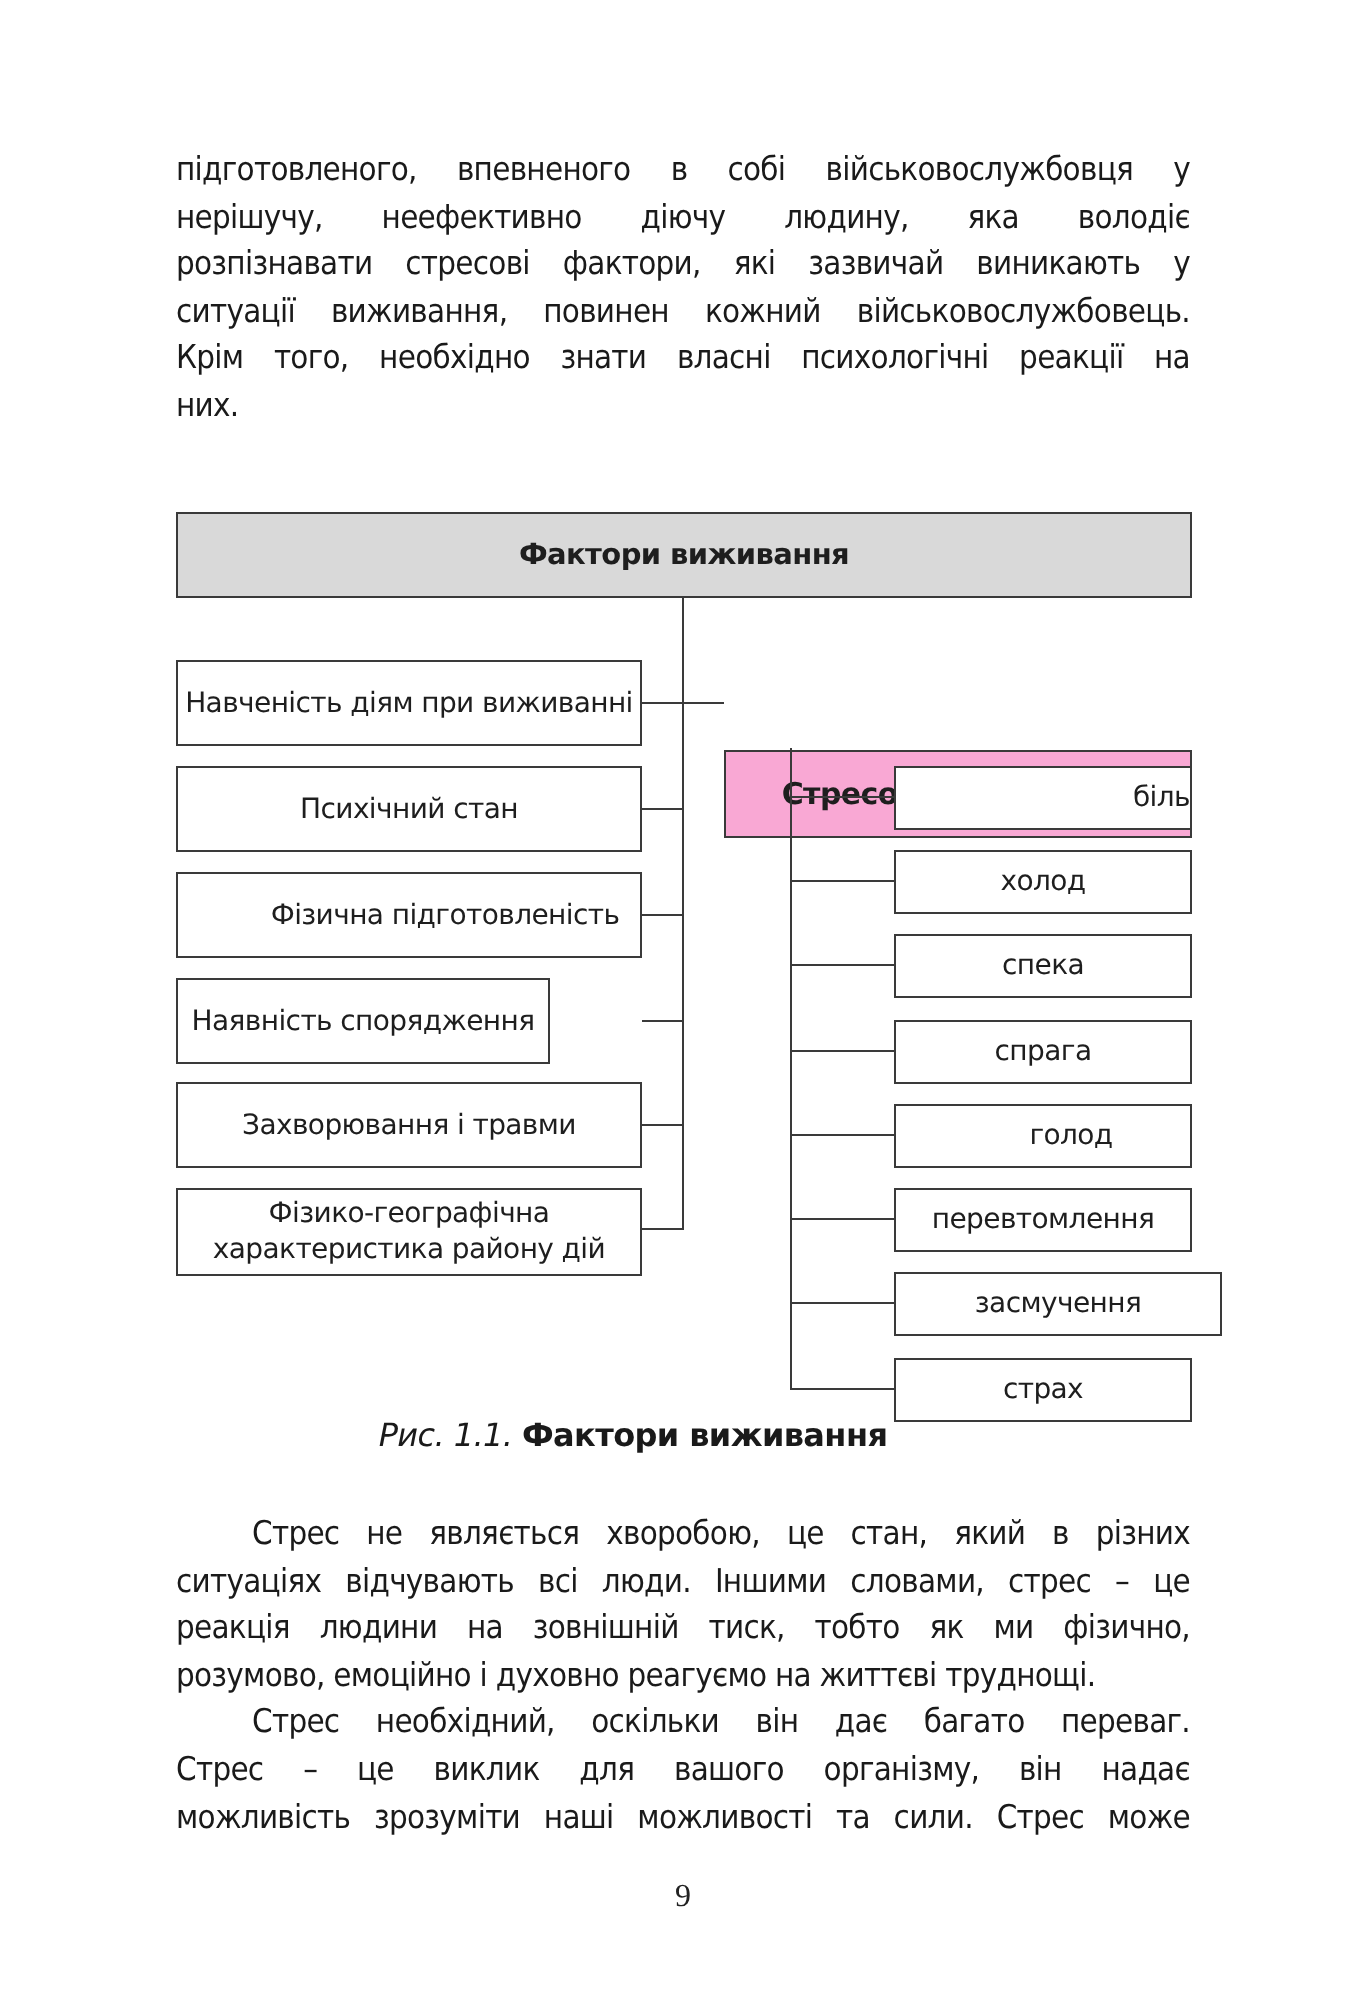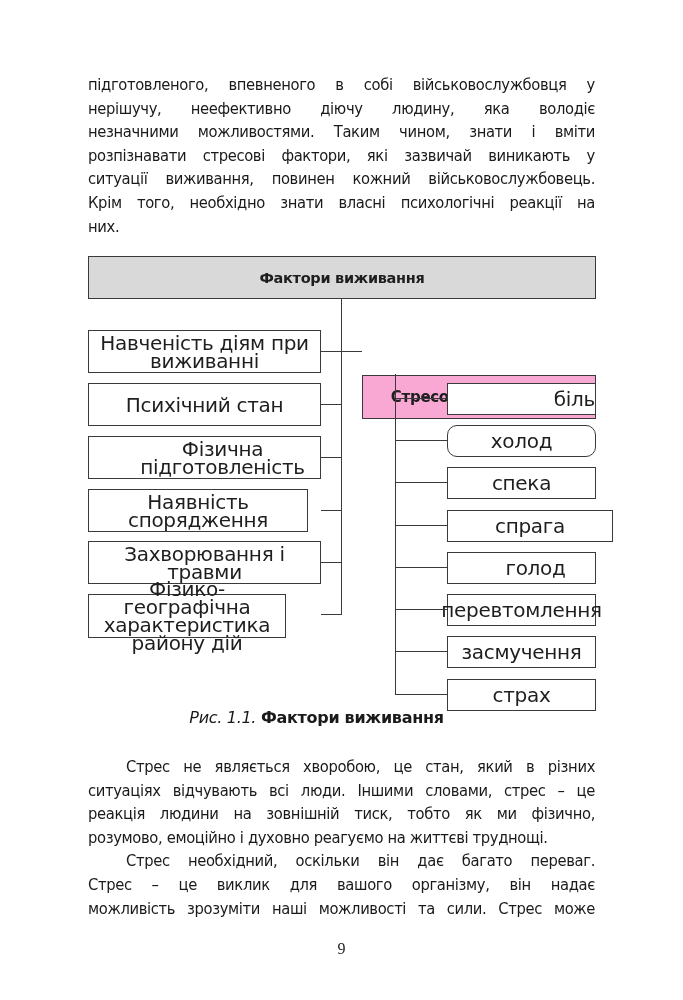--- a/index.html
+++ b/index.html
@@ -14,21 +14,21 @@
     font-stretch:condensed;
   }
   .para .line { display:block; text-align:justify; text-align-last:justify; white-space:nowrap; height:23.6px; }
   .para .line.last { text-align-last:left; }
   .indent { padding-left:38px; }
   #para-top { top:73px; }
   #para-bottom { top:755px; }
   .box {
     position:absolute; box-sizing:border-box; border:1.4px solid #3a3a3a; background:#fff;
     display:flex; align-items:center; justify-content:center; text-align:center;
-    font-size:20px; letter-spacing:-0.3px; line-height:18px; color:#1e1e1e;
+    font-size:14px; letter-spacing:-0.3px; line-height:18px; color:#1e1e1e;
   }
   .box.root { background:#d9d9d9; font-weight:bold; font-size:14.5px; }
   .box.stress-head { background:#f9a8d4; font-weight:bold; font-size:15px;margin-top:45px; }
   .line-h, .line-v { position:absolute; background:#3a3a3a; }
   .line-h { height:1.4px; }
   .line-v { width:1.4px; }
   #caption {
     position:absolute; top:708px; left:0; width:633px; text-align:center;
     font-size:16px; letter-spacing:-0.3px;
   }
@@ -38,21 +38,20 @@
     position:absolute; top:940px; left:0; width:683px; text-align:center;
     font-family:"Liberation Serif", serif; font-size:16px; color:#222;
   }
 </style>
 </head>
 <body>
 
 <div id="para-top" class="para">
   <span class="line">підготовленого, впевненого в собі військовослужбовця у</span>
   <span class="line">нерішучу, неефективно діючу людину, яка володіє</span>
-  <span class="line">незначними можливостями. Таким чином, знати і вміти</span>
   <span class="line">розпізнавати стресові фактори, які зазвичай виникають у</span>
   <span class="line">ситуації виживання, повинен кожний військовослужбовець.</span>
   <span class="line">Крім того, необхідно знати власні психологічні реакції на</span>
   <span class="line last">них.</span>
 </div>
 
 <div>
   <div class="box root" style="left:88px; top:256px; width:508px; height:43px;">
     <span>Фактори виживання</span>
   </div>
@@ -67,72 +66,72 @@
   <div class="box" style="left:88px; top:383px; width:233px; height:43px;">
     <span>Психічний стан</span>
   </div>
   <div class="line-h" style="left:321px; top:404px; width:21px;"></div>
 
   <div class="box" style="left:88px; top:436px; width:233px; height:43px;padding-left:36px;">
     <span>Фізична підготовленість</span>
   </div>
   <div class="line-h" style="left:321px; top:457px; width:21px;"></div>
 
-  <div class="box" style="left:88px; top:489px; width:220px; height:43px;text-align:center;">
+  <div class="box" style="left:88px; top:489px; width:187px; height:43px;text-align:center;">
     <span>Наявність спорядження</span>
   </div>
   <div class="line-h" style="left:321px; top:510px; width:21px;"></div>
 
   <div class="box" style="left:88px; top:541px; width:233px; height:43px;">
     <span>Захворювання і травми</span>
   </div>
   <div class="line-h" style="left:321px; top:562px; width:21px;"></div>
 
-  <div class="box" style="left:88px; top:594px; width:198px; height:44px; padding:0 14px;">
+  <div class="box" style="left:88px; top:594px; width:233px; height:44px; padding:0 14px;">
     <span>Фізико-географічна характеристика району дій</span>
   </div>
   <div class="line-h" style="left:321px; top:614px; width:21px;"></div>
 
   <div class="box stress-head" style="left:362px; top:330px; width:234px; height:44px;">
     <span>Стресори виживання</span>
   </div>
 
   <div class="line-v" style="left:395px; top:374px; height:321px;"></div>
 
   <div class="box" style="left:447px; top:383px; width:149px; height:32px;justify-content:flex-end;">
     <span>біль</span>
   </div>
   <div class="line-h" style="left:395px; top:398px; width:52px;"></div>
 
-  <div class="box" style="left:447px; top:425px; width:149px; height:32px;border-radius:10px;">
+  <div class="box" style="left:447px; top:425px; width:149px; height:32px;">
     <span>холод</span>
   </div>
   <div class="line-h" style="left:395px; top:440px; width:52px;"></div>
 
   <div class="box" style="left:447px; top:467px; width:149px; height:32px;">
     <span>спека</span>
   </div>
   <div class="line-h" style="left:395px; top:482px; width:52px;"></div>
 
-  <div class="box" style="left:447px; top:510px; width:166px; height:32px;text-align:center;">
+  <div class="box" style="left:447px; top:510px; width:149px; height:32px;text-align:center;">
     <span>спрага</span>
   </div>
   <div class="line-h" style="left:395px; top:525px; width:52px;"></div>
 
   <div class="box" style="left:447px; top:552px; width:149px; height:32px;padding-left:28px;">
     <span>голод</span>
   </div>
   <div class="line-h" style="left:395px; top:567px; width:52px;"></div>
 
   <div class="box" style="left:447px; top:594px; width:149px; height:32px;">
     <span>перевтомлення</span>
   </div>
   <div class="line-h" style="left:395px; top:609px; width:52px;"></div>
 
-  <div class="box" style="left:447px; top:636px; width:149px; height:32px;">
+  <div class="box" style="left:447px; top:636px; width:164px; height:32px;">
     <span>засмучення</span>
   </div>
   <div class="line-h" style="left:395px; top:651px; width:52px;"></div>
 
   <div class="box" style="left:447px; top:679px; width:149px; height:32px;text-align:center;">
     <span>страх</span>
   </div>
   <div class="line-h" style="left:395px; top:694px; width:52px;"></div>
 </div>
 

